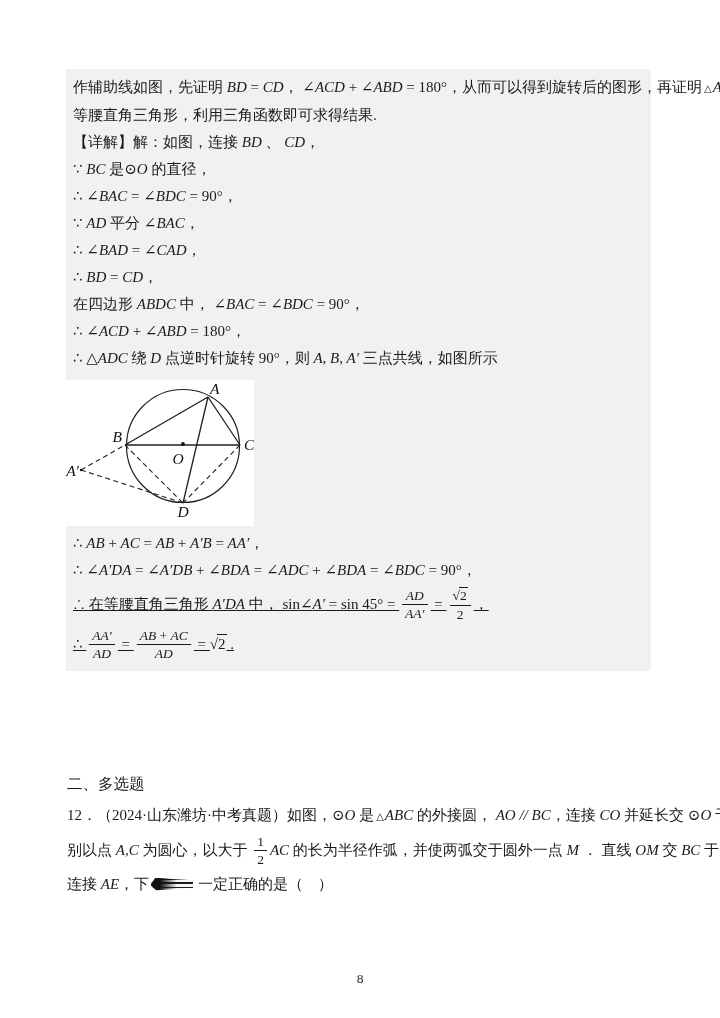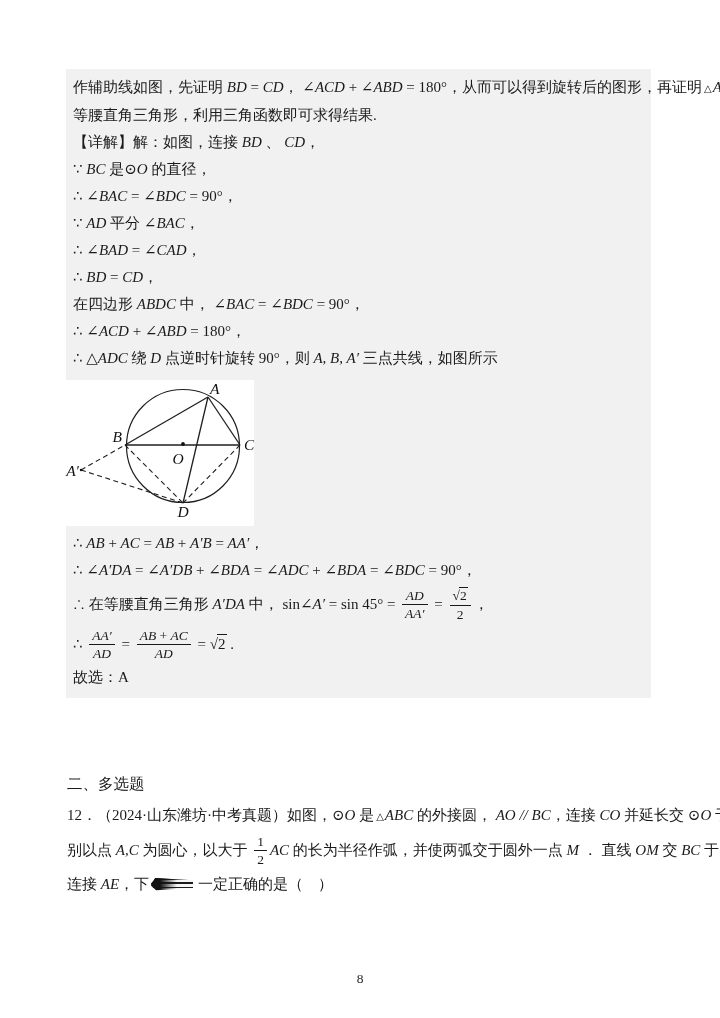--- a/index.html
+++ b/index.html
@@ -10,21 +10,21 @@
   }
   .page{position:relative;width:720px;height:1018px;}
 
   
   .gray-block{
     position:absolute;left:66px;top:69px;width:585px;
     background:#f1f1f2;padding:5px 0 7px 7px;box-sizing:border-box;
   }
 
   .line{font-size:15px;line-height:27px;white-space:nowrap;}
-  .line.tall{line-height:40px;}
+  .line.tall{line-height:40px;text-decoration:underline;}
   .line.q{line-height:31px;}
   .line.tall2{line-height:36px;}
   .line.heading{font-size:15.5px;}
 
   .t{font-style:normal;}
   .m{font-style:italic;}
   .b{font-weight:normal;}
   .tri{font-size:10px;vertical-align:0px;margin:0 1px 0 2px;}
 
   
@@ -107,21 +107,20 @@
         <text x="119" y="137" text-anchor="middle">D</text>
         <text x="15" y="96" text-anchor="end">A′</text>
       </svg>
     </div>
 
     <div>
         <div class="line"><span class="t">∴ </span><span class="m">AB</span><span class="t"> + </span><span class="m">AC</span><span class="t"> = </span><span class="m">AB</span><span class="t"> + </span><span class="m">A′B</span><span class="t"> = </span><span class="m">AA′</span><span class="t">，</span></div>
         <div class="line"><span class="t">∴ ∠</span><span class="m">A′DA</span><span class="t"> = ∠</span><span class="m">A′DB</span><span class="t"> + ∠</span><span class="m">BDA</span><span class="t"> = ∠</span><span class="m">ADC</span><span class="t"> + ∠</span><span class="m">BDA</span><span class="t"> = ∠</span><span class="m">BDC</span><span class="t"> = 90°，</span></div>
         <div class="line tall"><span class="t">∴ 在等腰直角三角形 </span><span class="m">A′DA</span><span class="t"> 中， sin∠</span><span class="m">A′</span><span class="t"> = sin 45° = </span><span class="frac"><span class="num"><span class="m">AD</span></span><span class="den"><span class="m">AA′</span></span></span><span class="t"> = </span><span class="frac"><span class="num"><span class="sqrt"><span class="rad">√</span><span class="radarg">2</span></span></span><span class="den"><span class="t">2</span></span></span><span class="t">，</span></div>
         <div class="line tall"><span class="t">∴ </span><span class="frac"><span class="num"><span class="m">AA′</span></span><span class="den"><span class="m">AD</span></span></span><span class="t"> = </span><span class="frac"><span class="num"><span class="m">AB</span><span class="t"> + </span><span class="m">AC</span></span><span class="den"><span class="m">AD</span></span></span><span class="t"> = </span><span class="sqrt"><span class="rad">√</span><span class="radarg">2</span></span><span class="t"> .</span></div>
-        <div class="line"><span class="t">故选：A</span></div>
       </div>
   </div>
 
   <div class="question-section">
     <div>
         <div class="line heading"><span class="b">二、多选题</span></div>
       </div>
     <div class="q12">
         <div class="line q"><span class="t">12．（2024·山东潍坊·中考真题）如图，⊙</span><span class="m">O</span><span class="t"> 是</span><span class="tri">△</span><span class="m">ABC</span><span class="t"> 的外接圆， </span><span class="m">AO</span><span class="t"> </span><span class="m">//</span><span class="t"> </span><span class="m">BC</span><span class="t">，连接 </span><span class="m">CO</span><span class="t"> 并延长交 ⊙</span><span class="m">O</span><span class="t"> 于点 </span></div>
         <div class="line q tall2"><span class="t">别以点 </span><span class="m">A,C</span><span class="t"> 为圆心，以大于 </span><span class="frac"><span class="num"><span class="t">1</span></span><span class="den"><span class="t">2</span></span></span><span class="m">AC</span><span class="t"> 的长为半径作弧，并使两弧交于圆外一点 </span><span class="m">M</span><span class="t"> ． 直线 </span><span class="m">OM</span><span class="t"> 交 </span><span class="m">BC</span><span class="t"> 于点 </span></div>

